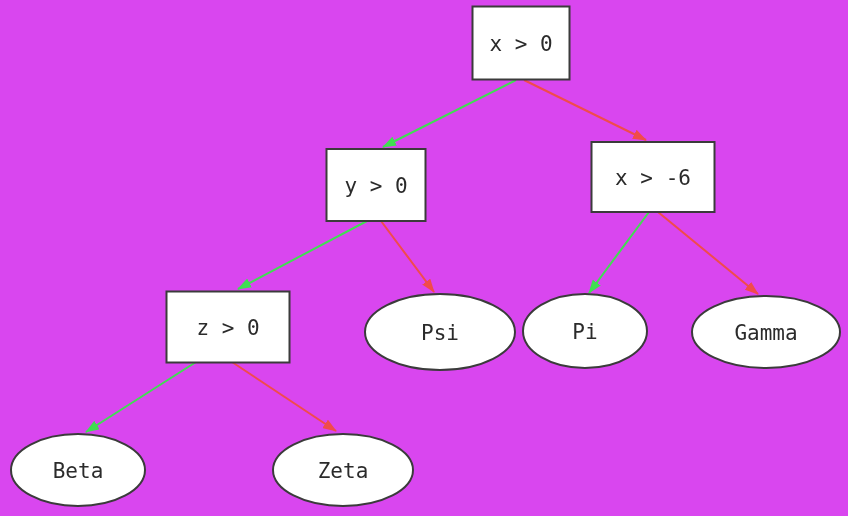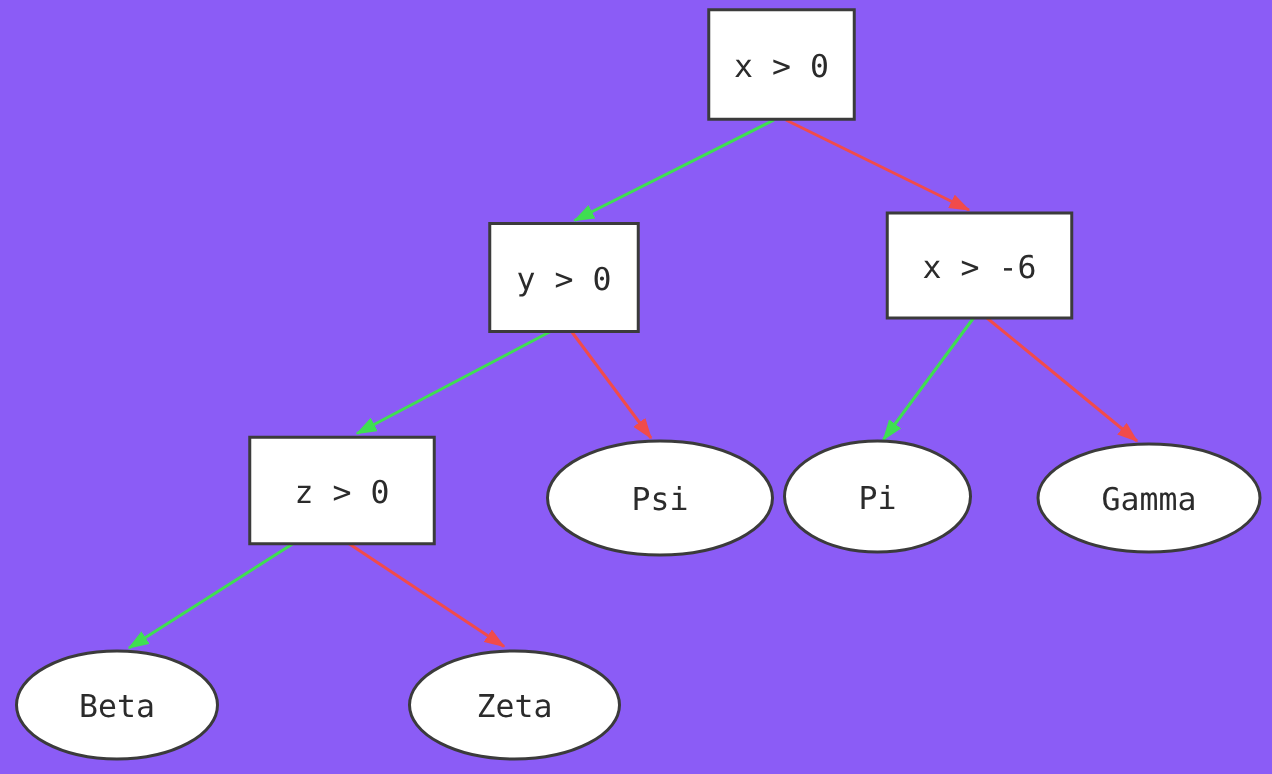--- a/index.html
+++ b/index.html
@@ -4,21 +4,21 @@
 <style>
   html, body {
     margin: 0;
     padding: 0;
     background: #ffffff;
   }
   .stage {
     position: relative;
     width: 848px;
     height: 516px;
-    background: #8b5cf6;
+    background: #d946ef;
     overflow: hidden;
   }
   svg {
     display: block;
   }
   svg text {
     font-family: "DejaVu Sans Mono", "Liberation Mono", monospace;
     text-anchor: middle;
   }
 </style>

